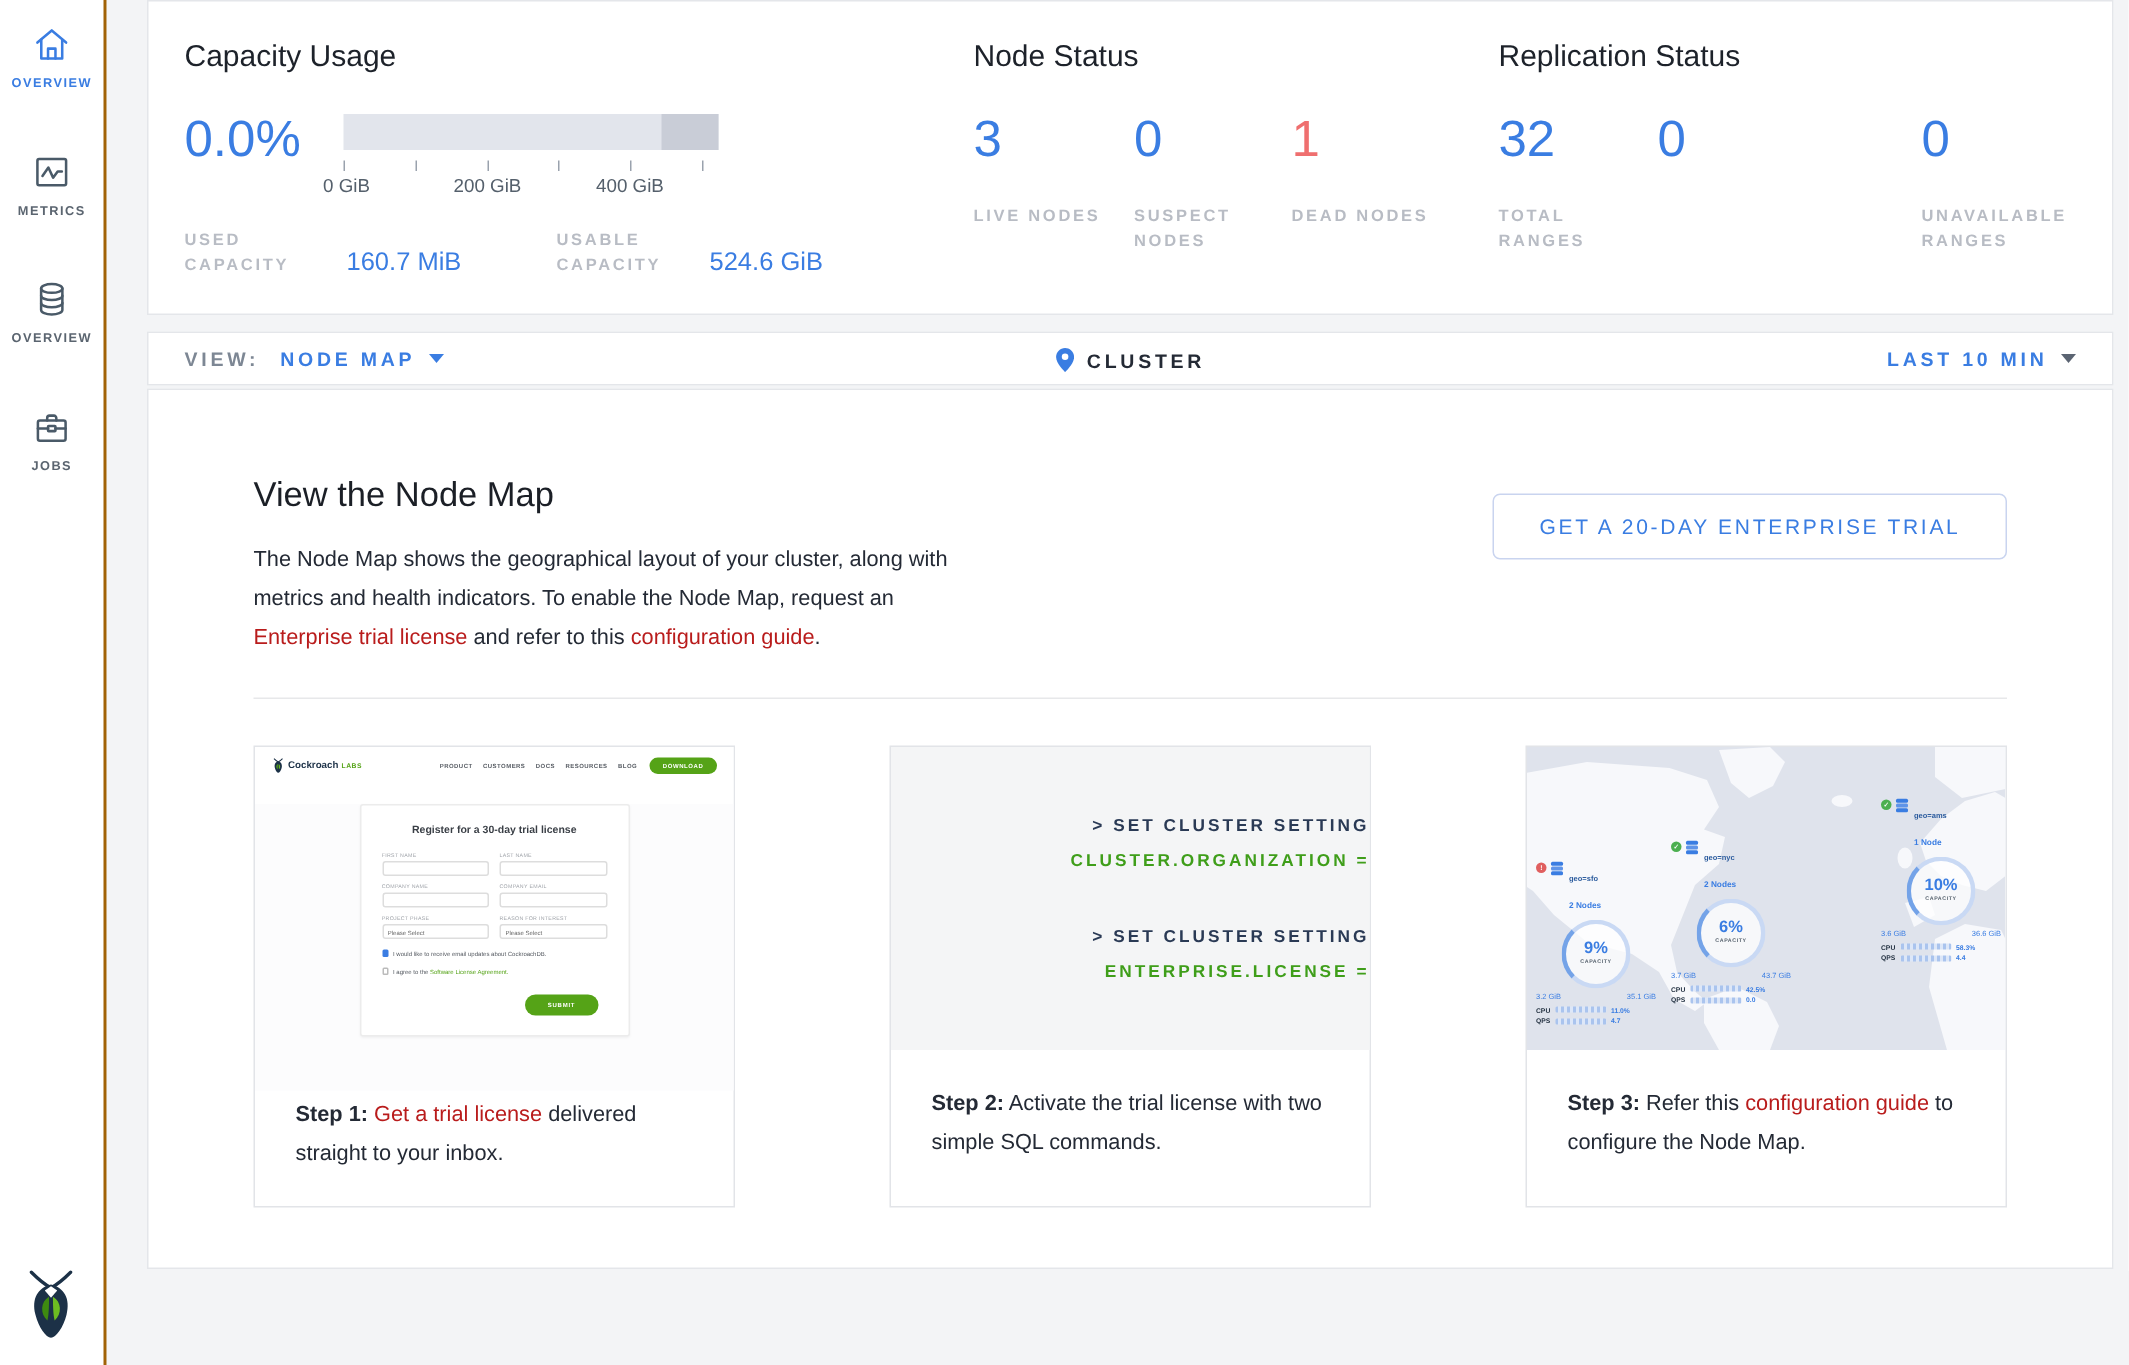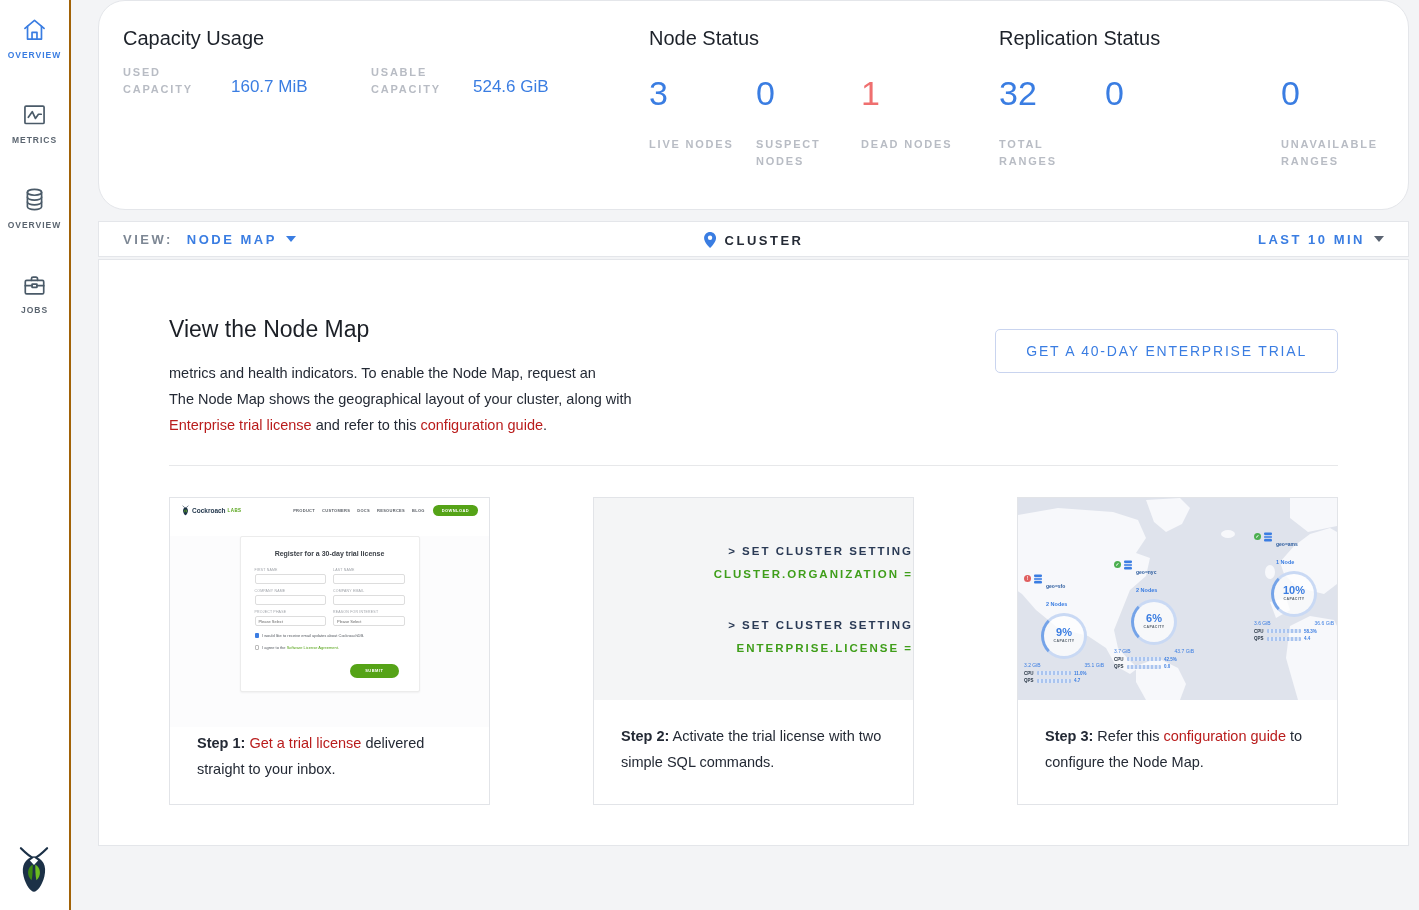--- a/index.html
+++ b/index.html
@@ -27,21 +27,21 @@
 
   
   .content { margin-left:71px; padding:0 10px 0 27px; }
   .page-title {
     margin:0; padding:17px 0 13px 0;
     font-size:22px; font-weight:700; letter-spacing:7px; color:#16191e;
   }
   .panel { background:#fff; border:1px solid #e4e6ea; }
 
   
-  .stats-panel { height:210px; display:flex; padding:26px 0 0 24px;border-radius:27px; }
+  .stats-panel { height:210px; display:flex; padding:26px 0 0 24px; }
   .section-title { margin:0; font-size:20px; font-weight:500; color:#1d222a; }
   .sec-capacity { width:526px; }
   .sec-nodes { width:350px; }
   .sec-repl { flex:1; }
   .cap-row { display:flex; margin-top:24px; }
   .cap-pct { width:106px; font-size:34px; line-height:38px; color:#3a7de2; }
   .chart { position:relative; width:250px; height:62px; margin-top:2px; }
   .cap-bar { position:absolute; left:0; top:0; width:250px; height:24px; background:#e2e5ec; }
   .cap-bar-dark { position:absolute; left:212px; top:0; width:38px; height:24px; background:#c9cdd7; }
   .tick { position:absolute; top:31px; width:1px; height:7px; background:#9aa2ad; }
@@ -218,20 +218,36 @@
   </div>
 </div>
 
 <div class="content">
 
 
   <div class="panel stats-panel">
 
     <div class="sec-capacity">
       <h3 class="section-title">Capacity Usage</h3>
+      <div class="cap-row">
+        <div class="cap-pct">0.0%</div>
+        <div class="chart">
+          <div class="cap-bar"></div>
+          <div class="cap-bar-dark"></div>
+          <span class="tick" style="left:0"></span>
+          <span class="tick" style="left:48px"></span>
+          <span class="tick" style="left:96px"></span>
+          <span class="tick" style="left:143px"></span>
+          <span class="tick" style="left:191px"></span>
+          <span class="tick" style="left:239px"></span>
+          <span class="tick-label" style="left:2px">0 GiB</span>
+          <span class="tick-label" style="left:96px">200 GiB</span>
+          <span class="tick-label" style="left:191px">400 GiB</span>
+        </div>
+      </div>
       <div class="cap-labels">
         <span class="stat-caption w-used-lbl">USED CAPACITY</span>
         <span class="stat-value w-used-val">160.7 MiB</span>
         <span class="stat-caption w-usable-lbl">USABLE CAPACITY</span>
         <span class="stat-value">524.6 GiB</span>
       </div>
     </div>
 
     <div class="sec-nodes">
       <h3 class="section-title">Node Status</h3>
@@ -288,26 +304,26 @@
       <span>LAST 10 MIN</span>
       <span class="caret gray"></span>
     </div>
   </div>
 
   <div class="panel main-panel">
     <div class="main-head">
       <div>
         <h2 class="nm-heading">View the Node Map</h2>
         <div class="nm-para">
+          <div>The Node Map shows the geographical layout of your cluster, along with</div>
           <div>metrics and health indicators. To enable the Node Map, request an</div>
-          <div>The Node Map shows the geographical layout of your cluster, along with</div>
           <div><a class="link">Enterprise trial license</a><span> and refer to this </span><a class="link">configuration guide</a><span>.</span></div>
         </div>
       </div>
-      <button class="trial-btn">GET A 40-DAY ENTERPRISE TRIAL</button>
+      <button class="trial-btn">GET A 20-DAY ENTERPRISE TRIAL</button>
     </div>
 
     <hr class="divider">
 
     <div class="cards">
 
       <div class="card card-1">
         <div class="minisite">
           <div class="ms-header">
             <span class="ms-brand">

